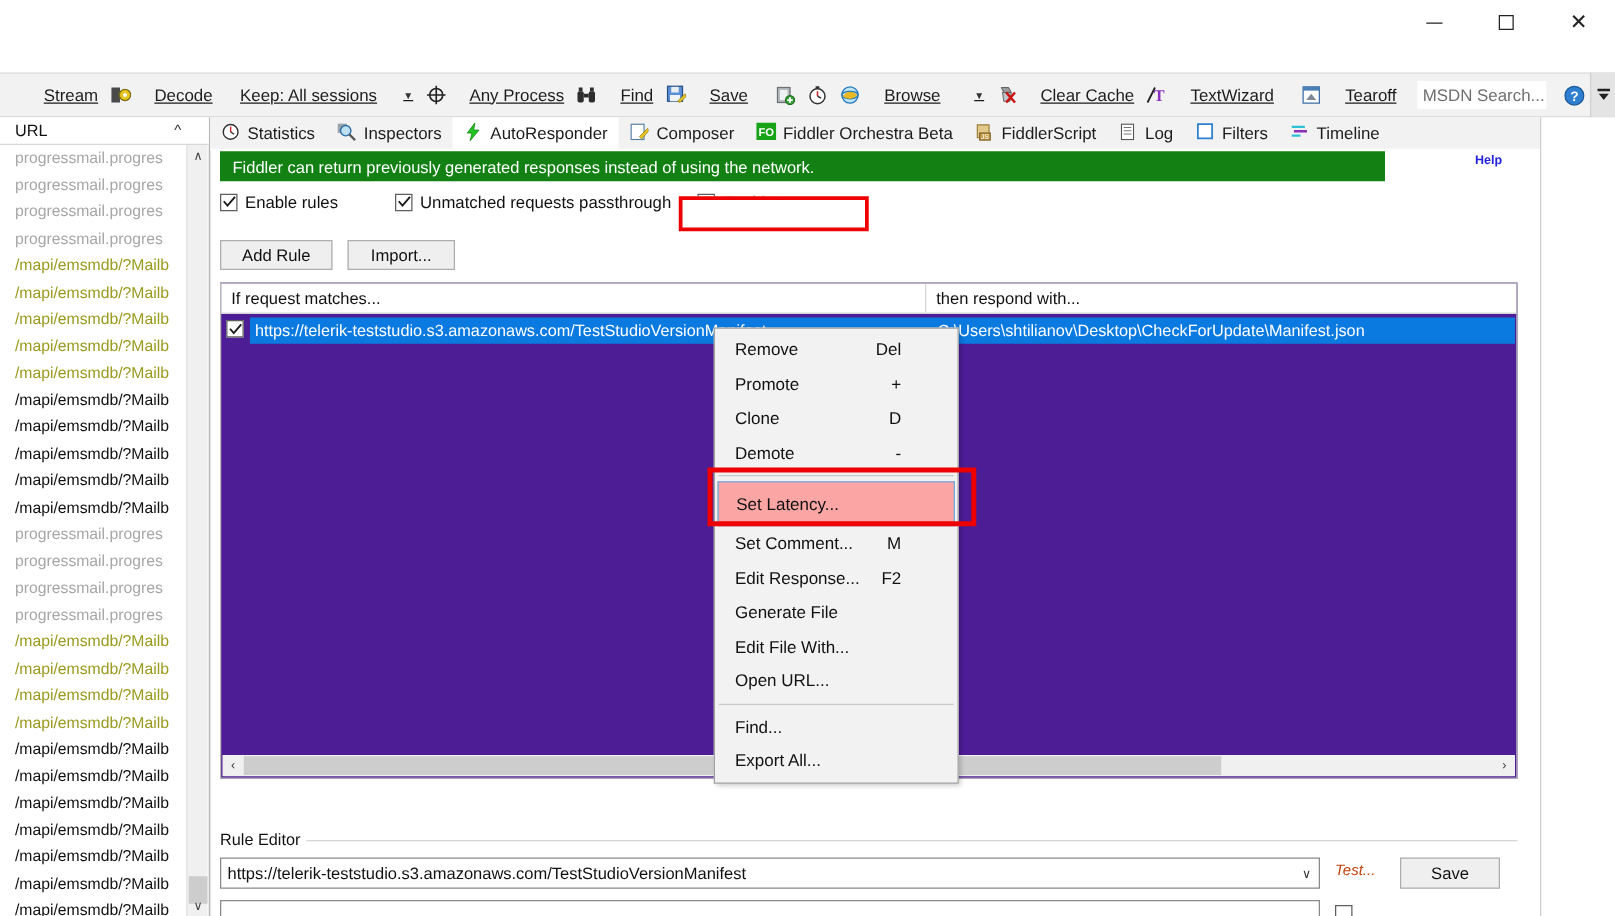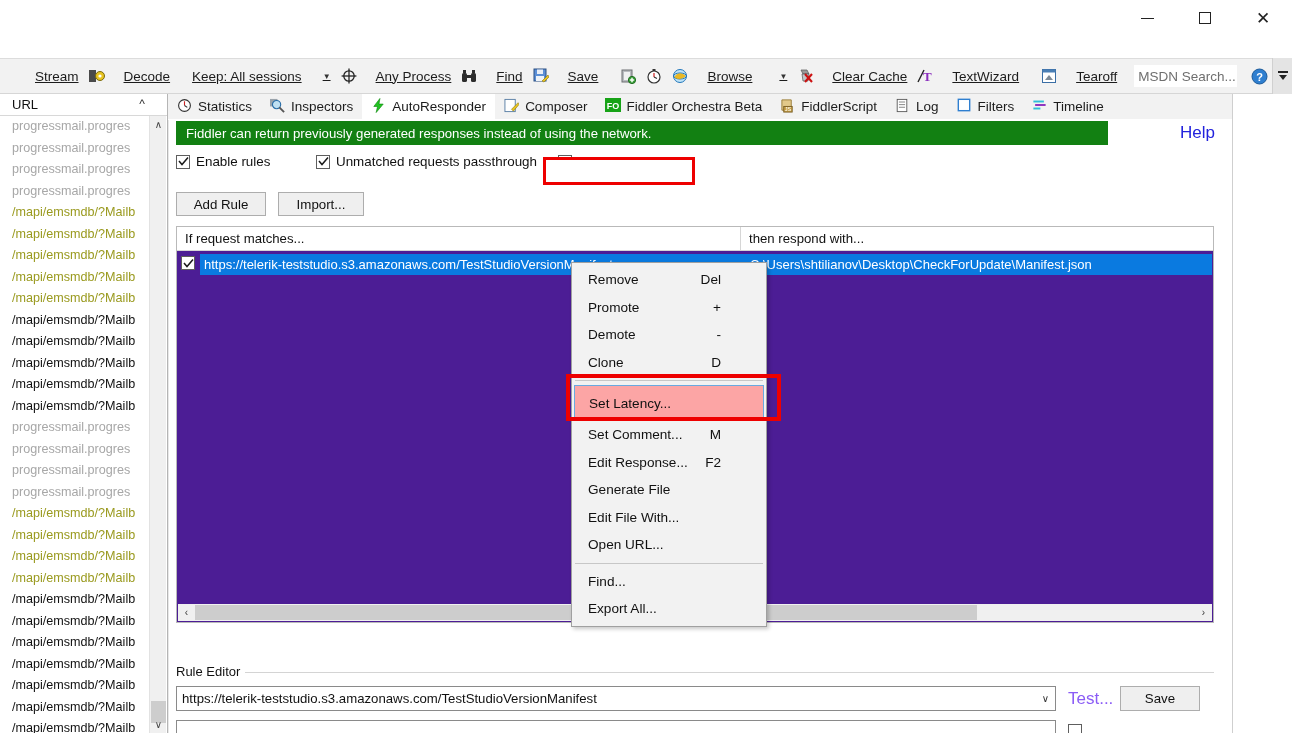--- a/index.html
+++ b/index.html
@@ -129,21 +129,21 @@
 
   
   .banner {
     position: absolute; left: 8px; top: 27px; width: 932px; height: 24px;
     background: #128012; color: #ffffff;
     display: flex; align-items: center; padding-left: 10px;
     font-size: 13.2px;
   }
   .helplink {
     position: absolute; left: 1012px; top: 29px;
-    color: #2222dd; font-size: 17px;
+    color: #2222dd; font-size: 10px; font-weight: bold;
   }
   .panelborder {
     position: absolute; left: 0; top: 26px; width: 1064px; height: 613px;
     border-left: 1px solid #e8e8e8;
   }
 
   
   .chkrow { position: absolute; left: 8px; top: 60px; height: 22px; }
   .chk {
     display: inline-flex; align-items: center; gap: 6px;
@@ -246,21 +246,21 @@
   }
   .re-combo {
     position: absolute; left: 0; top: 14px; width: 880px; height: 25px;
     border: 1px solid #8a8a8a; background: #ffffff;
     display: flex; align-items: center; padding-left: 5px;
     font-size: 13.2px; color: #111;
   }
   .re-combo .dd { position: absolute; right: 6px; font-size: 10px; color: #333; }
   .re-test {
     position: absolute; left: 892px; top: 17px;
-    color: #8b5cf6; font-size: 17px;
+    color: #c2410c; font-size: 12px; font-style: italic;
   }
   .re-save {
     position: absolute; left: 944px; top: 14px; width: 80px; height: 25px;
   }
   .re-combo2 {
     position: absolute; left: 0; top: 48px; width: 880px; height: 25px;
     border: 1px solid #8a8a8a; background: #ffffff;
     display: flex; align-items: center; padding-left: 5px;
     font-size: 13.2px; color: #6a6a6a; overflow: hidden;
   }
@@ -648,26 +648,26 @@
     <div class="ctxmenu" id="ctxmenu">
         <div class="ctxitem">
           <span>Remove</span>
           <span class="short">Del</span>
         </div>
         <div class="ctxitem">
           <span>Promote</span>
           <span class="short">+</span>
         </div>
         <div class="ctxitem">
+          <span>Clone</span>
+          <span class="short">D</span>
+        </div>
+        <div class="ctxitem">
           <span>Demote</span>
           <span class="short">-</span>
-        </div>
-        <div class="ctxitem">
-          <span>Clone</span>
-          <span class="short">D</span>
         </div>
         <div class="ctxsep"></div>
         <div class="ctxitem sel">
           <span>Set Latency...</span>
         </div>
         <div class="ctxitem">
           <span>Set Comment...</span>
           <span class="short">M</span>
         </div>
         <div class="ctxitem">

